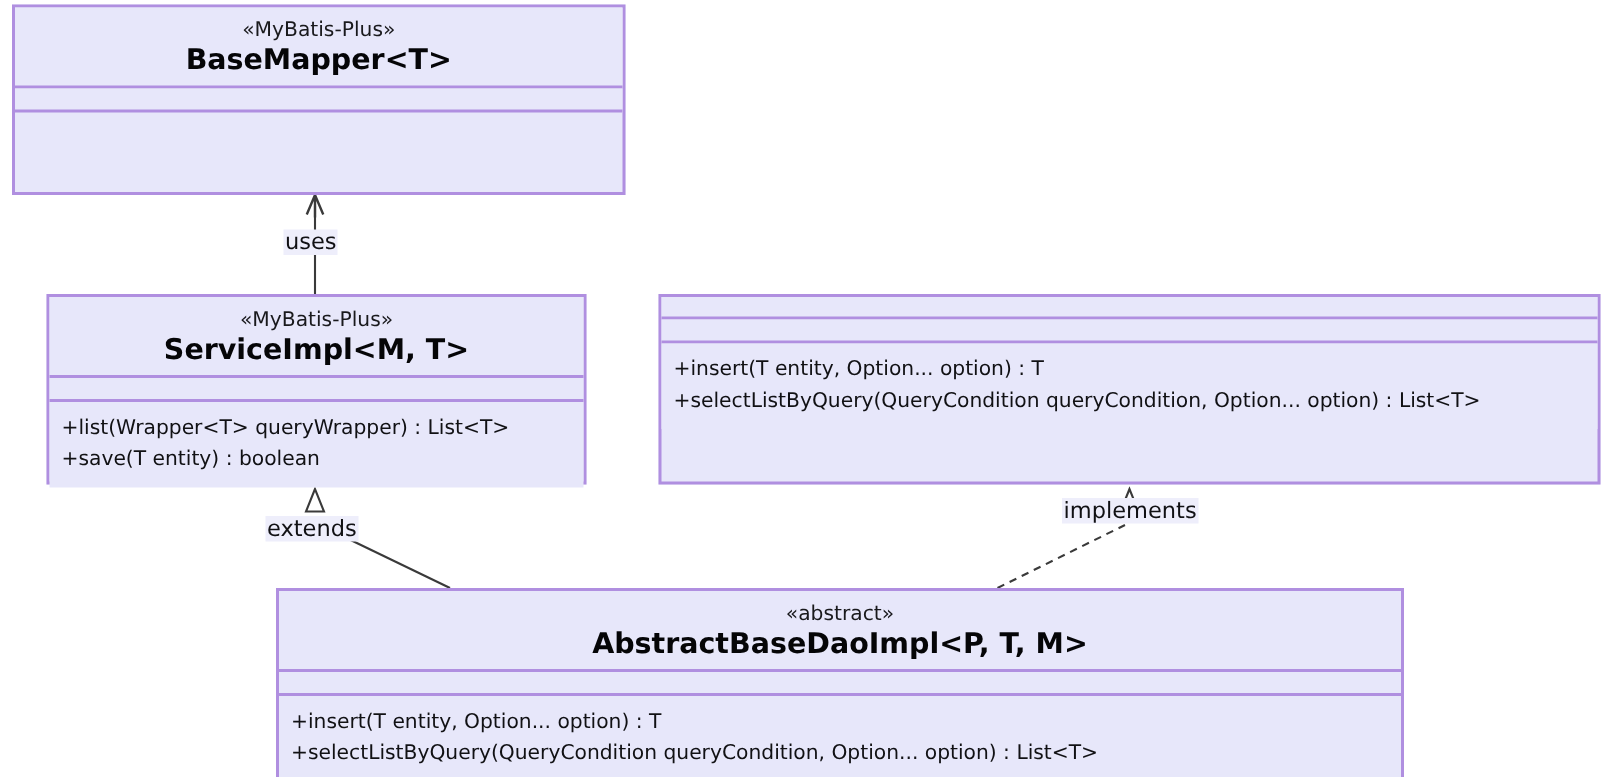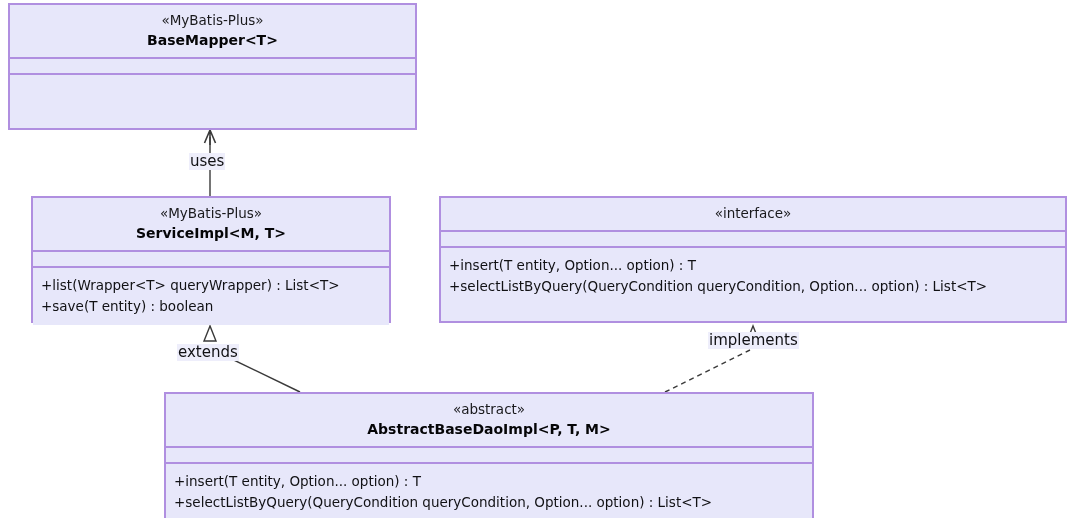--- a/index.html
+++ b/index.html
@@ -38,21 +38,21 @@
   .uml-stereotype {
     display: block;
     font-size: 13.5px;
     line-height: 19px;
     color: #19191c;
     font-weight: normal;
     white-space: nowrap;
   }
   .uml-name {
     display: block;
-    font-size: 14px;
+    font-size: 19px;
     line-height: 20px;
     color: #050507;
     font-weight: bold;
     white-space: nowrap;
   }
   .uml-attrs {
     box-sizing: border-box;
     height: 16px;
     border-bottom: 2px solid #b08fe0;
     background: #e7e7fa;
@@ -133,30 +133,29 @@
     </div>
     <div class="uml-attrs"></div>
     <div class="uml-methods">
       <span class="uml-method">+list(Wrapper&lt;T&gt; queryWrapper) : List&lt;T&gt;</span>
       <span class="uml-method">+save(T entity) : boolean</span>
     </div>
   </div>
 
   <div class="uml-class" style="left:439px; top:196px; width:628px; height:127px;">
     <div class="uml-header">
-      <span class="uml-stereotype">«interface»</span>
     </div>
     <div class="uml-attrs"></div>
     <div class="uml-methods">
       <span class="uml-method">+insert(T entity, Option... option) : T</span>
       <span class="uml-method">+selectListByQuery(QueryCondition queryCondition, Option... option) : List&lt;T&gt;</span>
     </div>
   </div>
 
-  <div class="uml-class" style="left:164px; top:392px; width:650px; height:127px;">
+  <div class="uml-class" style="left:184px; top:392px; width:752px; height:127px;">
     <div class="uml-header">
       <span class="uml-stereotype">«abstract»</span>
       <span class="uml-name">AbstractBaseDaoImpl&lt;P, T, M&gt;</span>
     </div>
     <div class="uml-attrs"></div>
     <div class="uml-methods">
       <span class="uml-method">+insert(T entity, Option... option) : T</span>
       <span class="uml-method">+selectListByQuery(QueryCondition queryCondition, Option... option) : List&lt;T&gt;</span>
     </div>
   </div>

